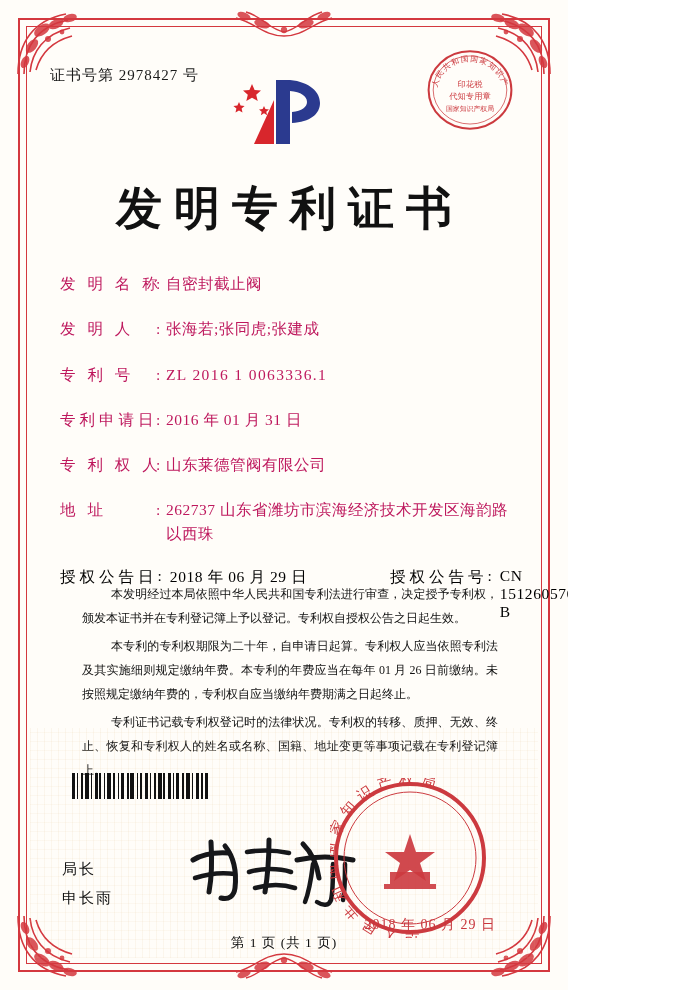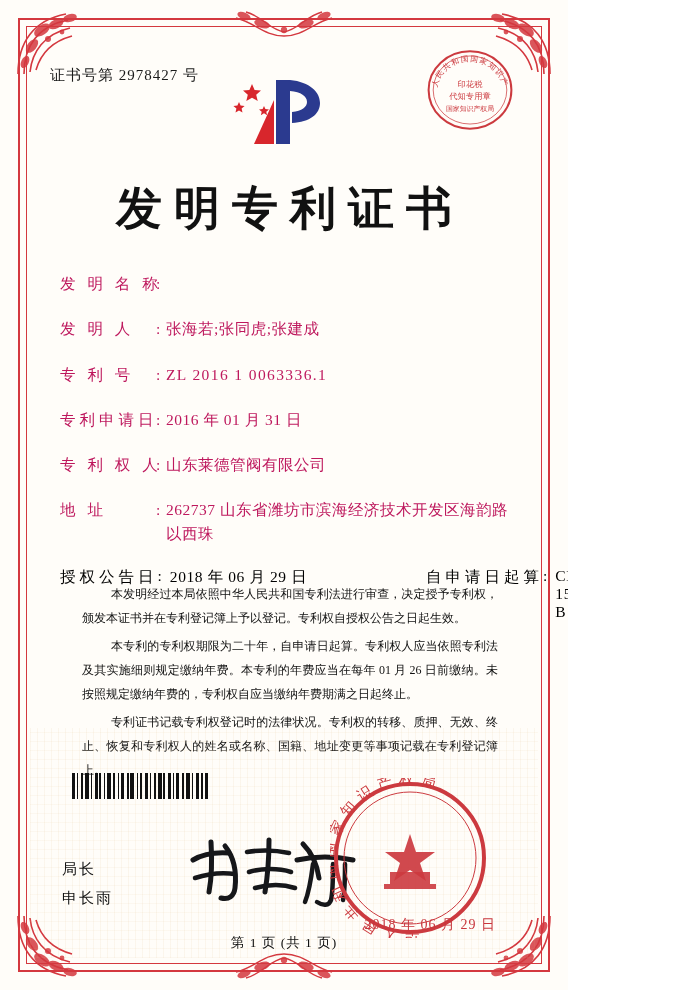--- a/index.html
+++ b/index.html
@@ -152,21 +152,20 @@
     font-size: 15.5px;
     margin-top: -14px;
     margin-bottom: 20px;
     letter-spacing: 1px;
   }
   .two-col {
     display: flex;
     align-items: flex-start;
     font-size: 15.5px;
     margin-bottom: 16px;
-    gap: 36px;
   }
   .two-col .left { flex: 0 0 330px; display: flex; }
   .two-col .right { flex: 1 1 auto; display: flex; }
   .two-col .lbl { letter-spacing: 4px; white-space: nowrap; }
   .two-col .val { margin-left: 8px; letter-spacing: 0.6px; }
 
   
   .body-text {
     position: absolute;
     left: 82px;
@@ -409,20 +408,21 @@
     </svg>
   </div>
 
   <div class="main-title">发明专利证书</div>
 
   <div class="fields">
 
     <div class="field-row">
       <span class="field-label">发 明 名 称</span>
       <span class="field-colon">:</span>
+      <span class="field-value">自密封截止阀</span>
     </div>
 
     <div class="field-row">
       <span class="field-label">发 明 人</span>
       <span class="field-colon">:</span>
       <span class="field-value">张海若;张同虎;张建成</span>
     </div>
 
     <div class="field-row">
       <span class="field-label">专 利 号</span>
@@ -448,21 +448,21 @@
       <span class="field-value">262737 山东省潍坊市滨海经济技术开发区海韵路以西珠</span>
     </div>
 
     <div class="two-col">
       <div class="left">
         <span class="lbl">授权公告日</span>
         <span>:</span>
         <span class="val">2018 年 06 月 29 日</span>
       </div>
       <div class="right">
-        <span class="lbl">自申请日起算</span>
+        <span class="lbl">授权公告号</span>
         <span>:</span>
         <span class="val">CN 151260576 B</span>
       </div>
     </div>
   </div>
 
   <div class="body-text">
     <p>本发明经过本局依照中华人民共和国专利法进行审查，决定授予专利权，颁发本证书并在专利登记簿上予以登记。专利权自授权公告之日起生效。</p>
     <p>本专利的专利权期限为二十年，自申请日起算。专利权人应当依照专利法及其实施细则规定缴纳年费。本专利的年费应当在每年 01 月 26 日前缴纳。未按照规定缴纳年费的，专利权自应当缴纳年费期满之日起终止。</p>
     <p>专利证书记载专利权登记时的法律状况。专利权的转移、质押、无效、终止、恢复和专利权人的姓名或名称、国籍、地址变更等事项记载在专利登记簿上。</p>

